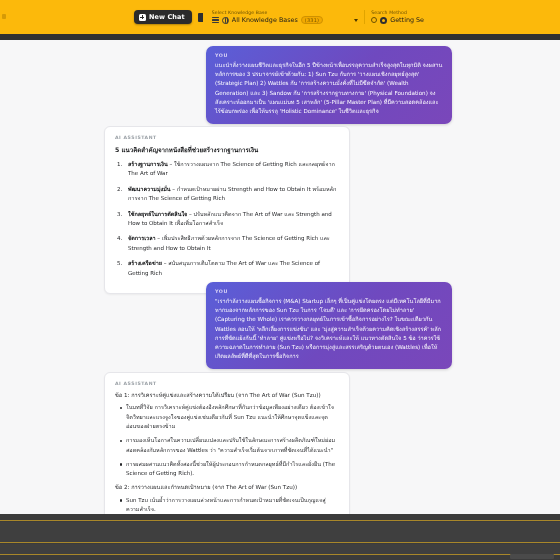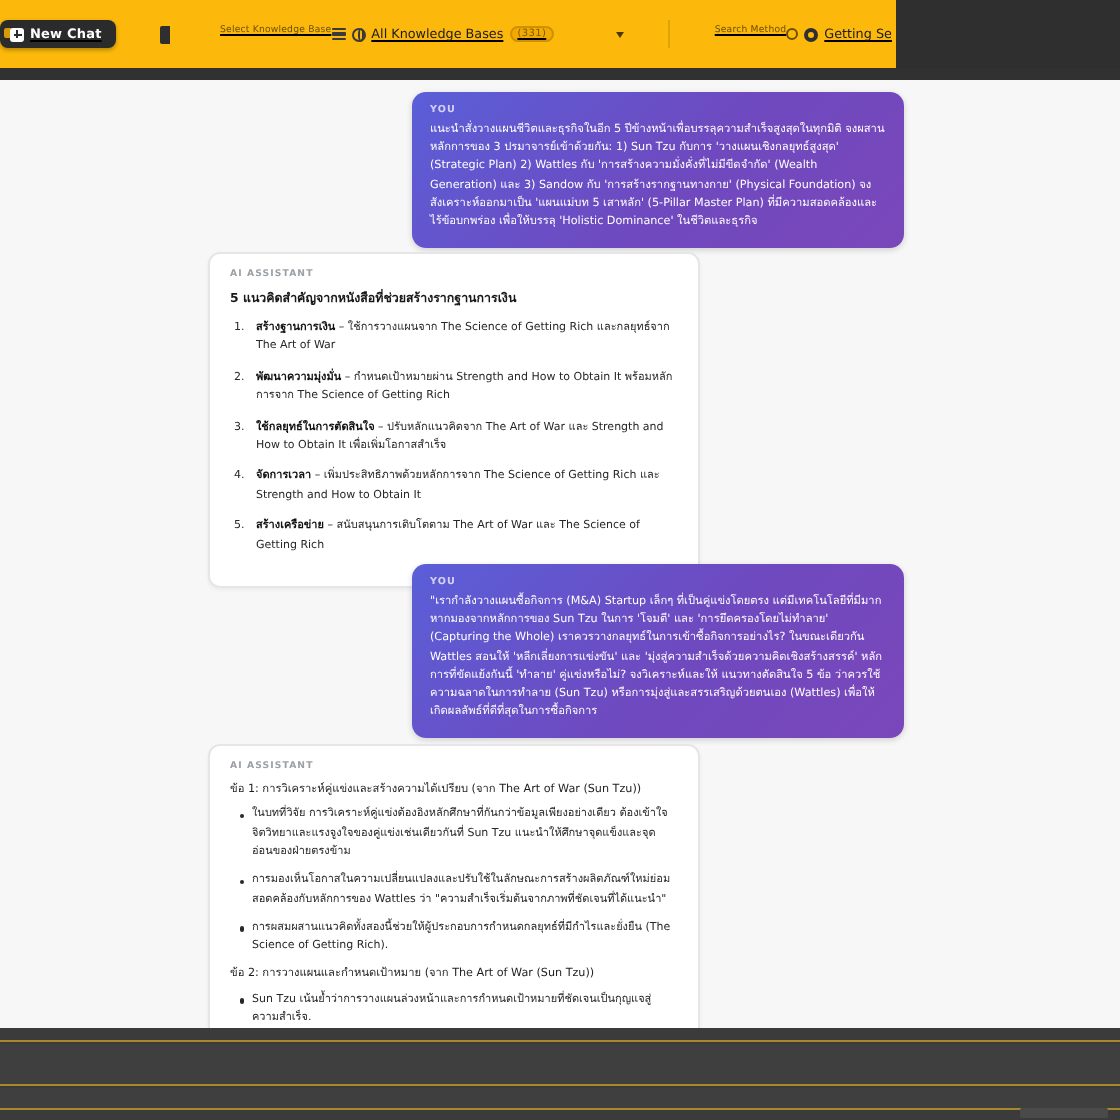--- a/index.html
+++ b/index.html
@@ -6,26 +6,25 @@
   html, body {
     width: 560px; height: 560px;
     background: #2f2f2f;
     font-family: "DejaVu Sans", "Liberation Sans", sans-serif;
     overflow: hidden;
   }
   #app { position: relative; width: 560px; height: 560px; }
 
   
   .topbar {
-    position: absolute; left: 0; top: 0; width: 448px; height: 34px;
+    position: absolute; left: 0; top: 0; width: 560px; height: 34px;
     background: #fcb90b;
-    display: flex; align-items: center; justify-content: space-between;
+    display: flex; align-items: center; justify-content: center;
     padding-right: 2px;
     overflow: hidden;
-    text-decoration: underline;
   }
   .topbar-left-dot {
     position: absolute; left: 2px; top: 14px;
     width: 4px; height: 5px; background: #d59a06; border-radius: 1px;
   }
   .newchat-btn {
     display: flex; align-items: center; gap: 3px;
     background: #2b2b2b; color: #ffffff;
     border-radius: 4px;
     padding: 3px 7px 3px 5px;
@@ -47,21 +46,21 @@
     margin-left: 6px; margin-right: 6px;
     width: 8px; height: 9px;
     background: #2f2f2f; border-radius: 1px;
     position: relative; flex: 0 0 auto;
   }
   .book-ico:after {
     content:""; position:absolute; right:0; top:0; width:2.5px; height:9px;
     background:#fcb90b; border-left:1px solid #2f2f2f;
   }
 
-  .field-group { display: flex; flex-direction: row; justify-content: center; }
+  .field-group { display: flex; flex-direction: column; justify-content: center; }
   .field-label {
     font-size: 4.6px; color: #6b5000; letter-spacing: .1px;
     margin-bottom: 1px; white-space: nowrap;
   }
   .field-row {
     display: flex; align-items: center; gap: 3px;
     font-size: 6.4px; color: #1b1b1b; white-space: nowrap;
   }
   .kb-stack-ico {
     width: 7px; height: 6px; position: relative; flex: 0 0 auto;

